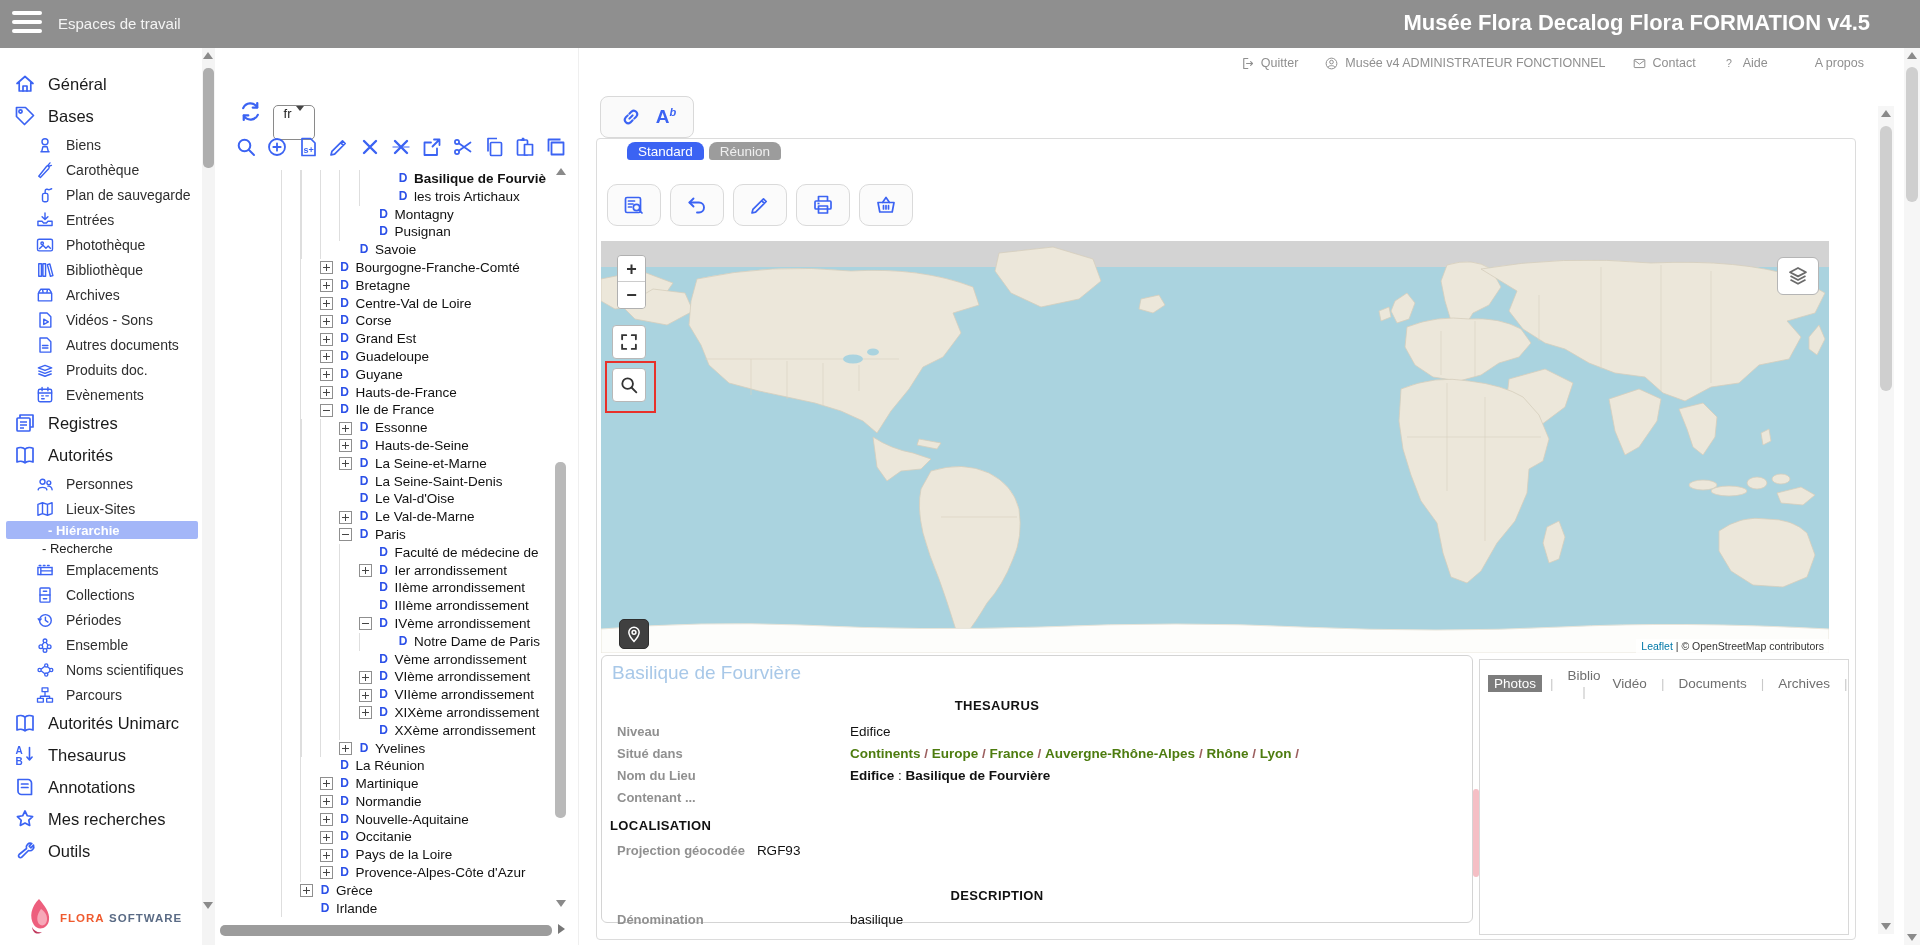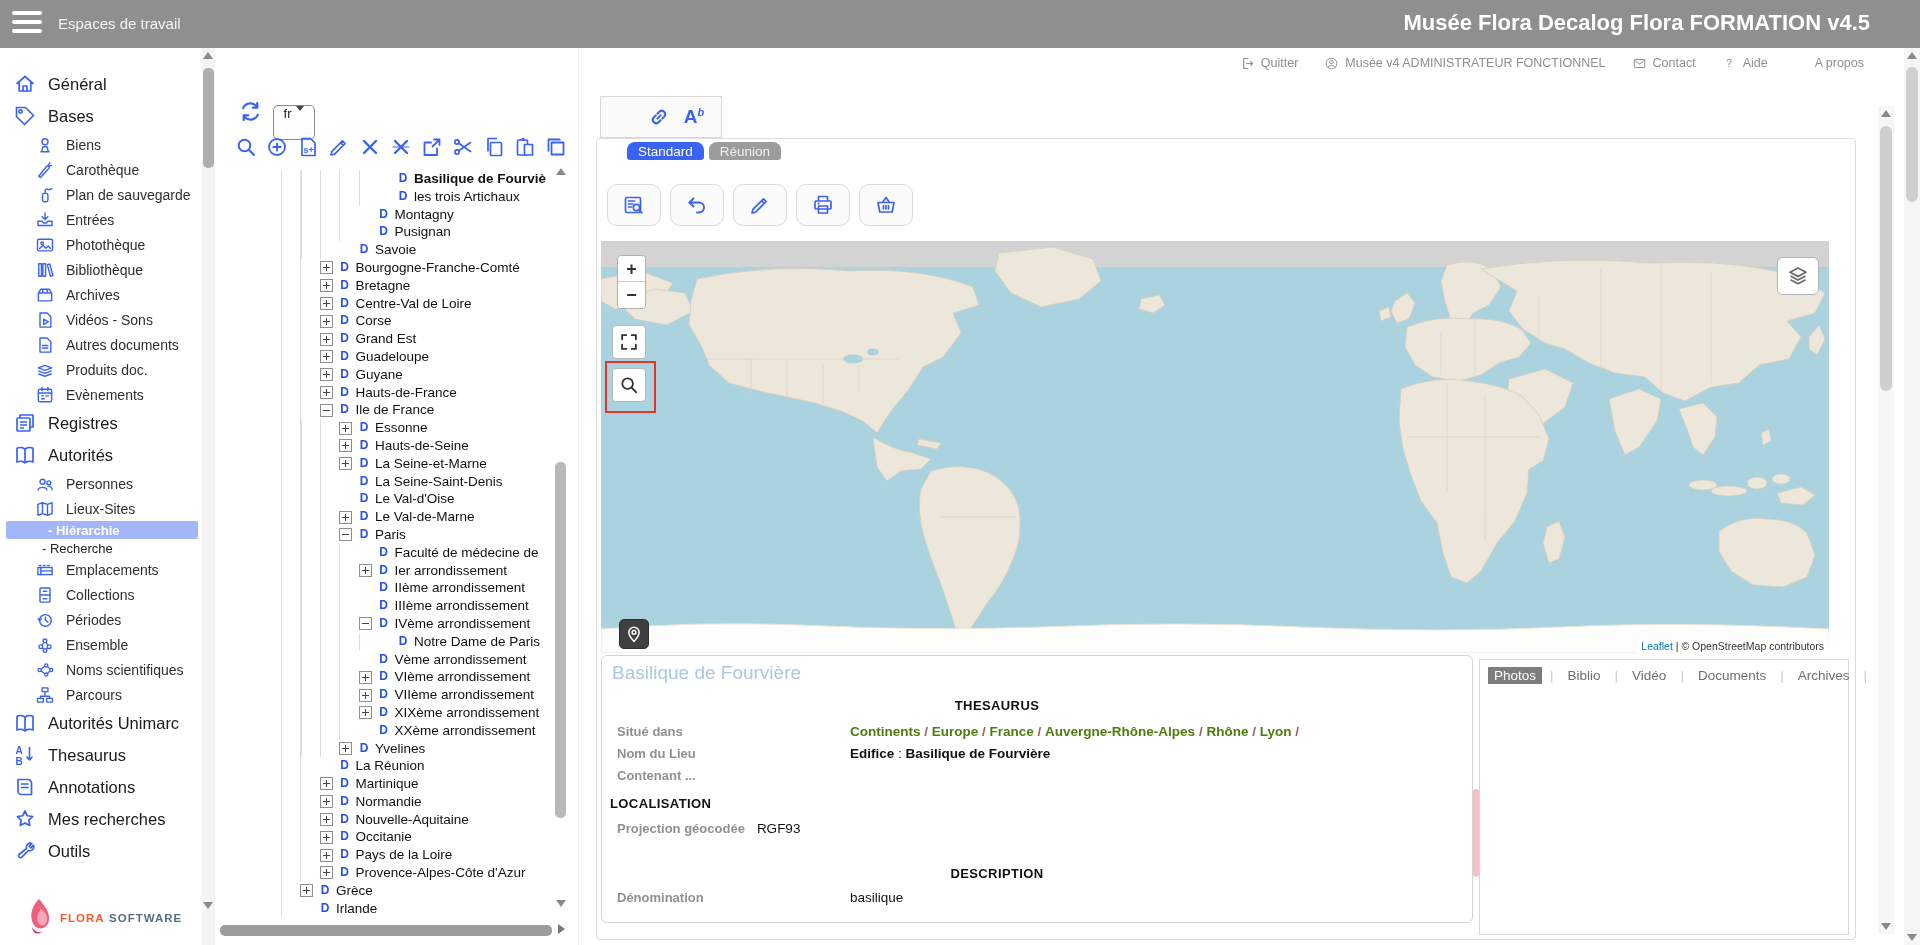--- a/index.html
+++ b/index.html
@@ -58,22 +58,22 @@
   .dico{flex:0 0 14px;color:#2b50e8;font-weight:bold;font-size:12px;text-align:center;}
   .tlabel{font-size:13.5px;color:#111;margin-left:4px;}
   .fw1{font-weight:bold;}
   
   #tv-up{left:556px;top:168px;}
   #tv-thumb{position:absolute;left:555px;top:462px;width:11px;height:356px;background:#b9b9b9;border-radius:5px;}
   #tv-down{left:556px;top:900px;}
   #th-thumb{position:absolute;left:220px;top:925px;width:332px;height:11px;background:#9c9c9c;border-radius:5px;}
   #th-right{position:absolute;left:558px;top:924px;width:0;height:0;border-top:5px solid transparent;border-bottom:5px solid transparent;border-left:7px solid #777;}
   
-  #iconbox{position:absolute;left:600px;top:96px;width:92px;height:40px;border:1px solid #d9d9d9;border-radius:0;
-    background:#fafafa;display:flex;align-items:center;justify-content:center;gap:12px;padding-left:28px;}
+  #iconbox{position:absolute;left:600px;top:96px;width:92px;height:40px;border:1px solid #d9d9d9;border-radius:8px;
+    background:#fafafa;display:flex;align-items:center;justify-content:center;gap:12px;}
   #link-btn{width:26px;height:26px;color:#3b63f3;background:none;border:none;padding:0;cursor:pointer;}
   .ab{color:#3b63f3;font-weight:bold;font-size:19px;cursor:pointer;}
   .ab sup{font-size:11px;font-style:italic;}
   #mainpanel{position:absolute;left:596px;top:138px;width:1258px;height:800px;border:1px solid #dcdcdc;border-radius:4px;background:#fff;}
   #tabs{position:absolute;left:30px;top:3px;display:flex;gap:5px;}
   .tab{height:18px;padding:0 11px;border:none;border-radius:8px 8px 3px 3px;background:#9c9c9c;color:#efefef;
     font-size:13.5px;display:flex;align-items:center;cursor:pointer;font-family:inherit;}
   .tab.is1{background:#3b63f3;color:#fff;}
   #ctoolbar{position:absolute;left:10px;top:45px;display:flex;gap:9px;}
   .mtb{width:54px;height:42px;border:1px solid #dadada;border-radius:10px;background:#fbfbfb;color:#3b63f3;
@@ -1131,20 +1131,24 @@
       </div>
     <div class="map-attr">
       <a>Leaflet</a><span> | </span><span>© OpenStreetMap contributors</span>
     </div>
   </div>
 
   <div id="details">
     <div id="rec-title">Basilique de Fourvière</div>
     <div class="sect-head" id="h-thes">THESAURUS</div>
     <div class="rec-row">
+      <span class="rlabel">Niveau</span>
+      <span class="rval">Edifice</span>
+    </div>
+    <div class="rec-row">
       <span class="rlabel">Situé dans</span>
       <span class="rval"><a class="bclink">Continents</a><a class="bclink">Europe</a><a class="bclink">France</a><a class="bclink">Auvergne-Rhône-Alpes</a><a class="bclink">Rhône</a><a class="bclink">Lyon</a></span>
     </div>
     <div class="rec-row">
       <span class="rlabel">Nom du Lieu</span>
       <span class="rval"><b>Edifice</b><span> : </span><b>Basilique de Fourvière</b></span>
     </div>
     <div class="rec-row">
       <span class="rlabel">Contenant ...</span>
     </div>
@@ -1159,21 +1163,21 @@
     </div>
   </div>
 
   <div id="rightpanel">
     <div id="rtabs">
 
     <span style="display:inline-flex;align-items:center;">
           <span class="rtab is1">Photos</span>
           <span class="rsep">|</span>
         </span>
-        <span style="display:inline-flex;align-items:center;">
+        <span style="display:inline-flex;align-items:center;flex-direction:column;">
           <span class="rtab">Biblio</span>
           <span class="rsep">|</span>
         </span>
         <span style="display:inline-flex;align-items:center;">
           <span class="rtab">Vidéo</span>
           <span class="rsep">|</span>
         </span>
         <span style="display:inline-flex;align-items:center;">
           <span class="rtab">Documents</span>
           <span class="rsep">|</span>

